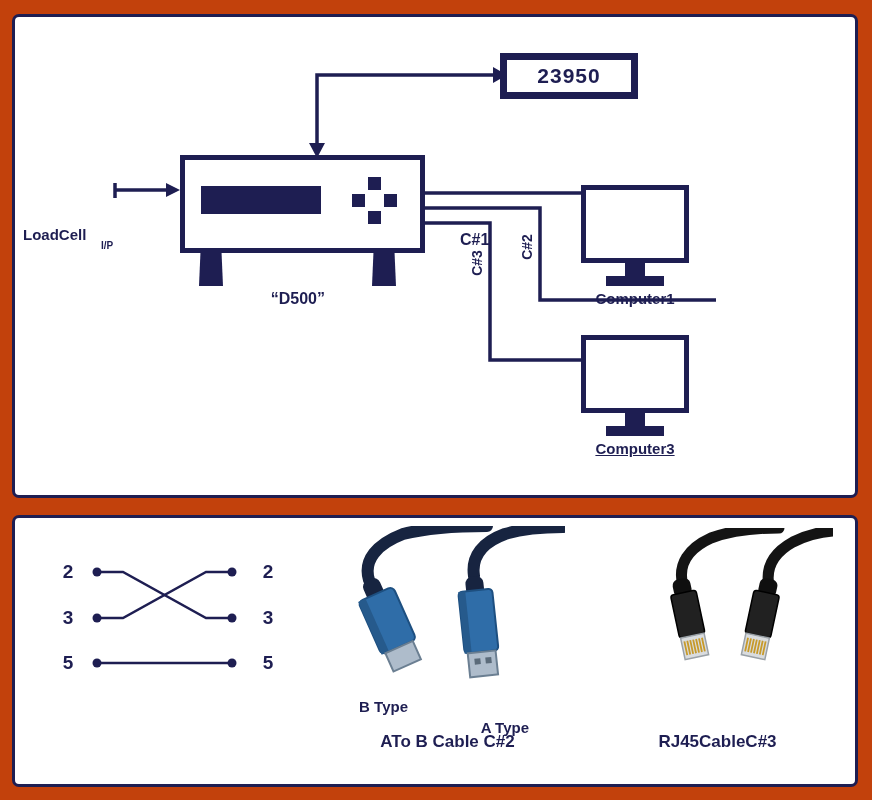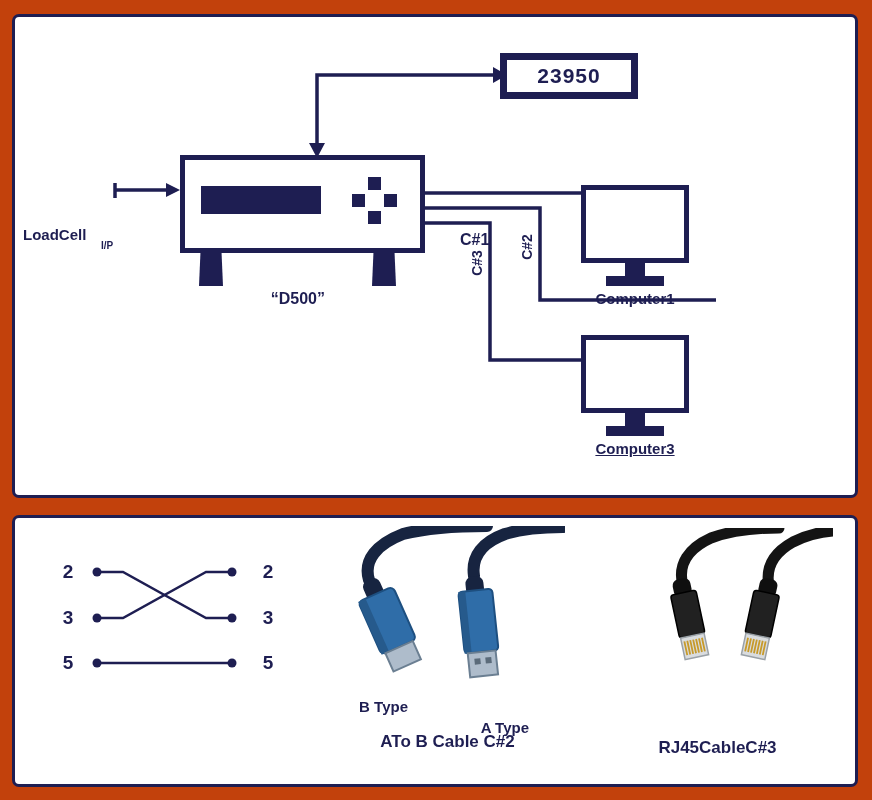--- a/index.html
+++ b/index.html
@@ -187,16 +187,16 @@
           <line class="rj-pin" x1="-9" y1="20" x2="-9" y2="34"></line>
           <line class="rj-pin" x1="-6" y1="20" x2="-6" y2="34"></line>
           <line class="rj-pin" x1="-3" y1="20" x2="-3" y2="34"></line>
           <line class="rj-pin" x1="0" y1="20" x2="0" y2="34"></line>
           <line class="rj-pin" x1="3" y1="20" x2="3" y2="34"></line>
           <line class="rj-pin" x1="6" y1="20" x2="6" y2="34"></line>
           <line class="rj-pin" x1="9" y1="20" x2="9" y2="34"></line>
         </g>
       </g>
     </svg>
-    <div class="caption" style="left:600px;width:205px;top:214px;margin-top:6px;">RJ45CableC#3</div>
+    <div class="caption" style="left:600px;width:205px;top:214px;">RJ45CableC#3</div>
 
   </div>
 </div>
 
 </body></html>

